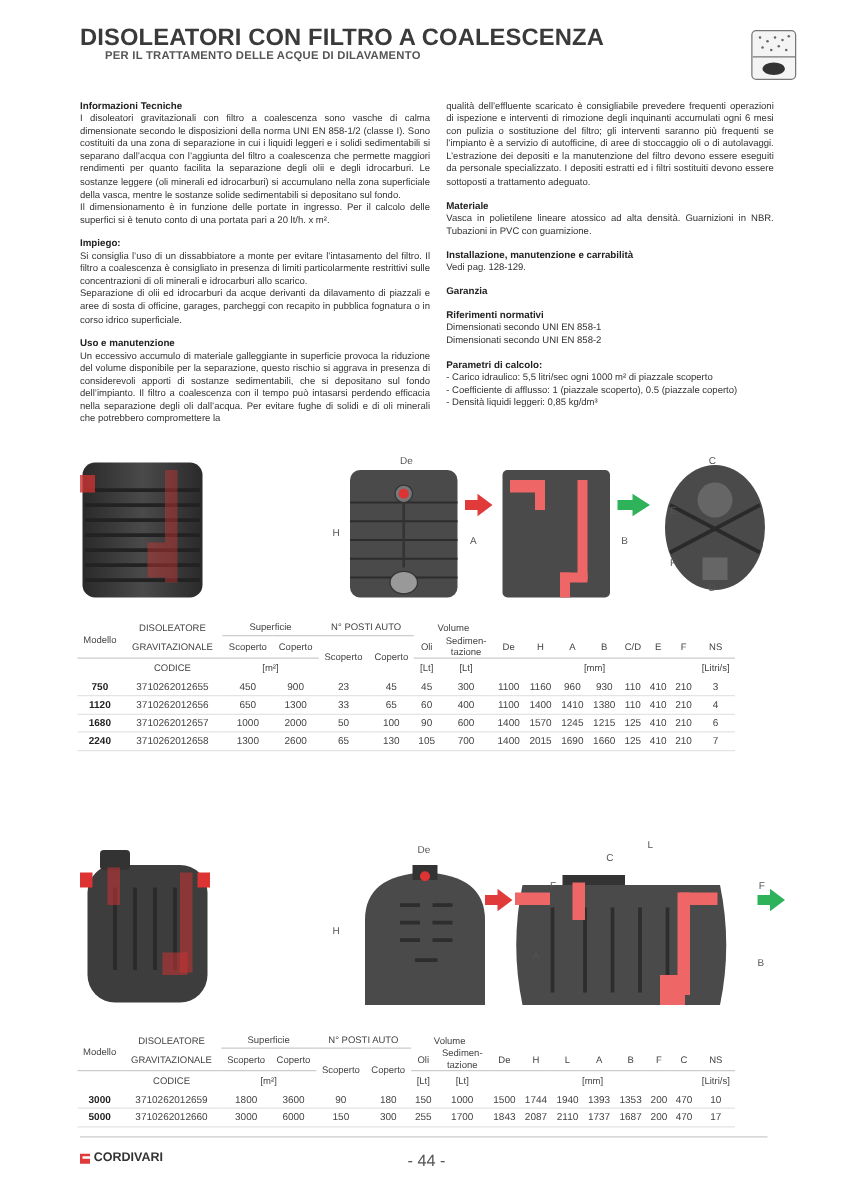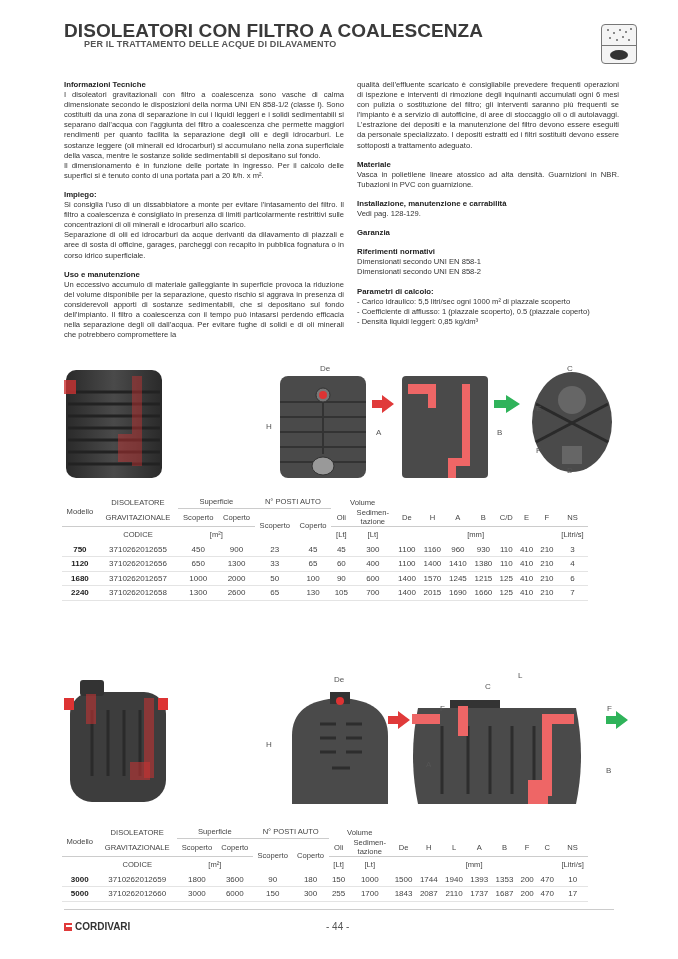--- a/index.html
+++ b/index.html
@@ -19,21 +19,21 @@
   .ph{position:absolute;}
   table.spec{position:absolute;border-collapse:collapse;font-size:7.6px;color:#444;}
   table.spec td{text-align:center;padding:0 2px;white-space:nowrap;}
   table.spec tr.data td{height:13.5px;border-bottom:1px solid #e4e4e4;font-size:8px;}
   table.spec tr.data td.model{font-weight:bold;color:#222;}
   .ul{border-bottom:1px solid #ccc;}
   .footline{position:absolute;left:64px;right:64px;top:909px;border-top:1px solid #ccc;}
   .logo{position:absolute;left:64px;top:921px;font-size:10px;font-weight:bold;color:#333;display:flex;align-items:center;gap:3px;}
   .logo .mark{width:8px;height:8px;background:#e03a3a;position:relative;}
   .logo .mark:after{content:"";position:absolute;left:2px;top:2px;width:6px;height:2px;background:#fff;}
-  .pageno{position:absolute;left:326px;top:921px;font-size:10px;color:#555;}
+  .pageno{position:absolute;left:326px;top:921px;font-size:13px;color:#555;}
   .dim{position:absolute;font-size:8px;color:#555;}
 </style>
 </head>
 <body>
 
 <div class="title">DISOLEATORI CON FILTRO A COALESCENZA</div>
 <div class="subtitle">PER IL  TRATTAMENTO DELLE ACQUE DI DILAVAMENTO</div>
 <div class="topicon">
   <span class="dot" style="left:5px;top:4px"></span>
     <span class="dot" style="left:11px;top:7px"></span>

